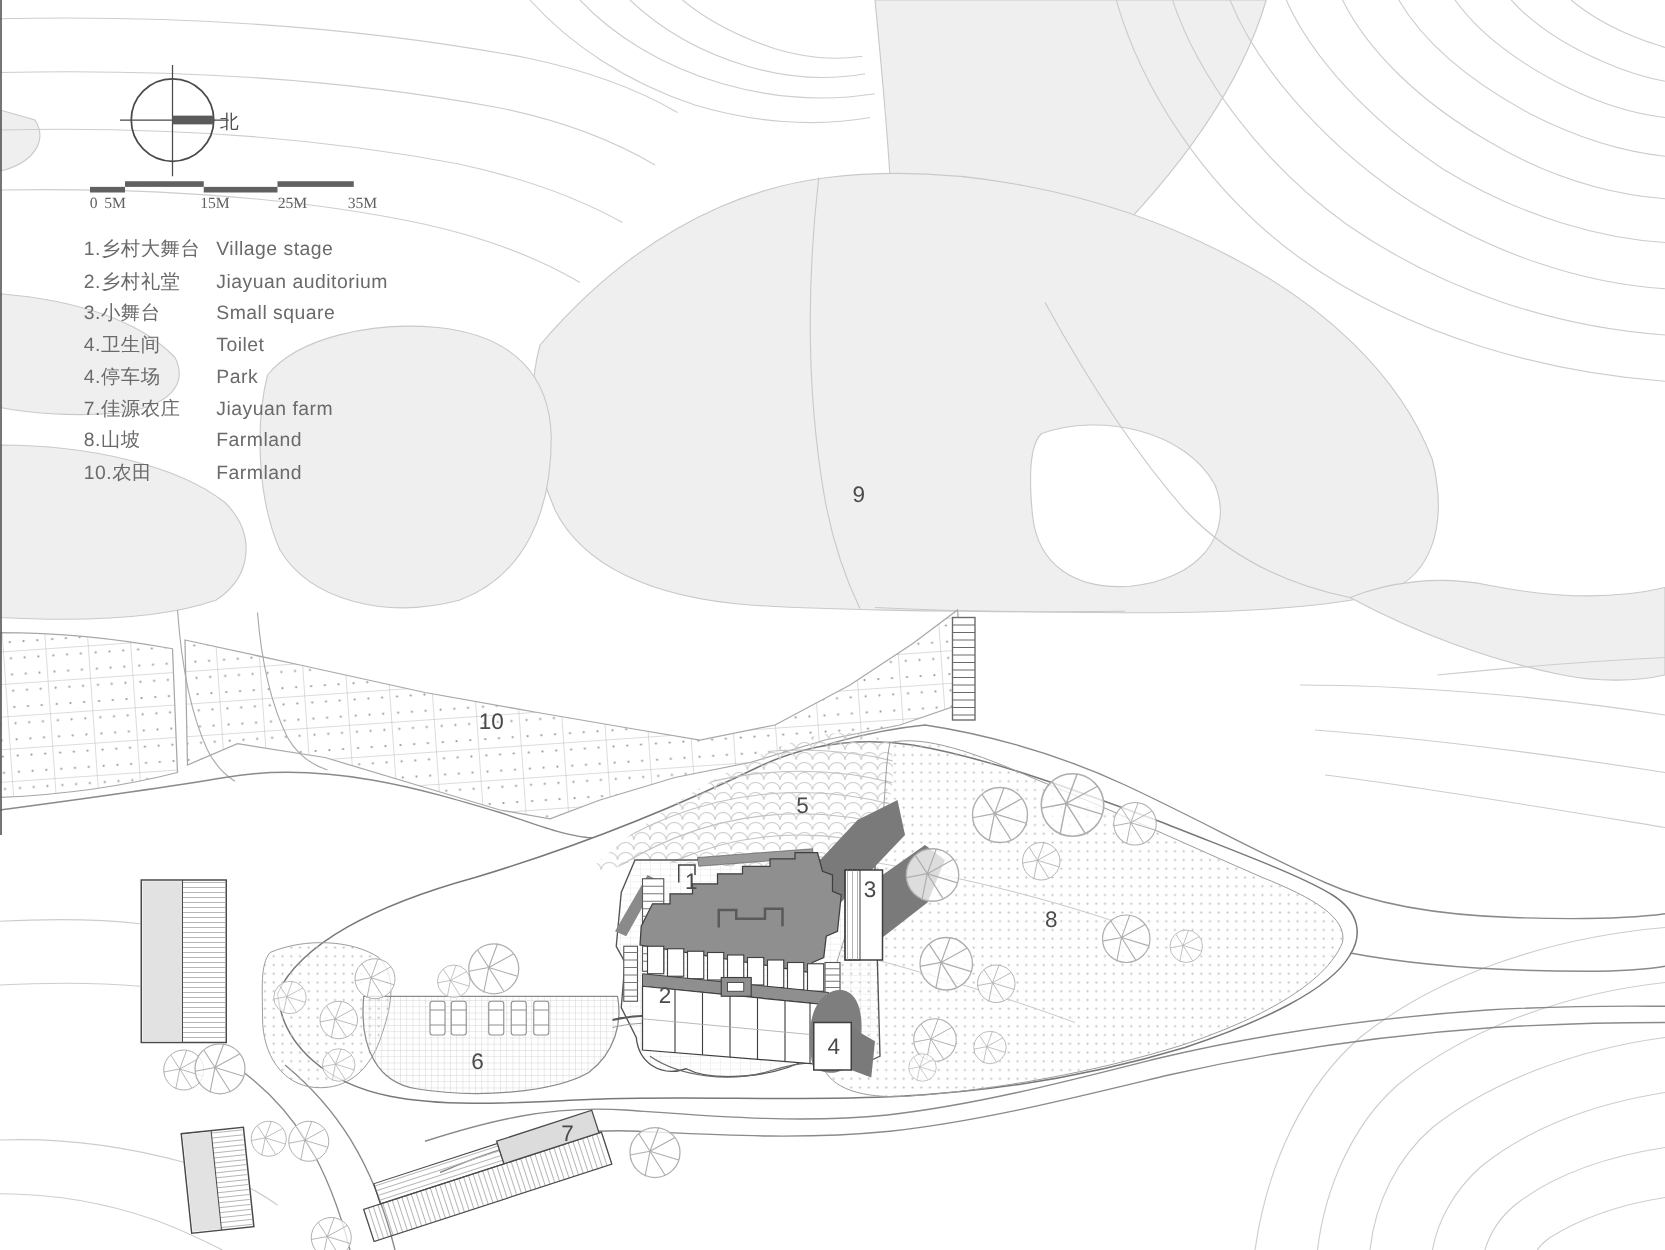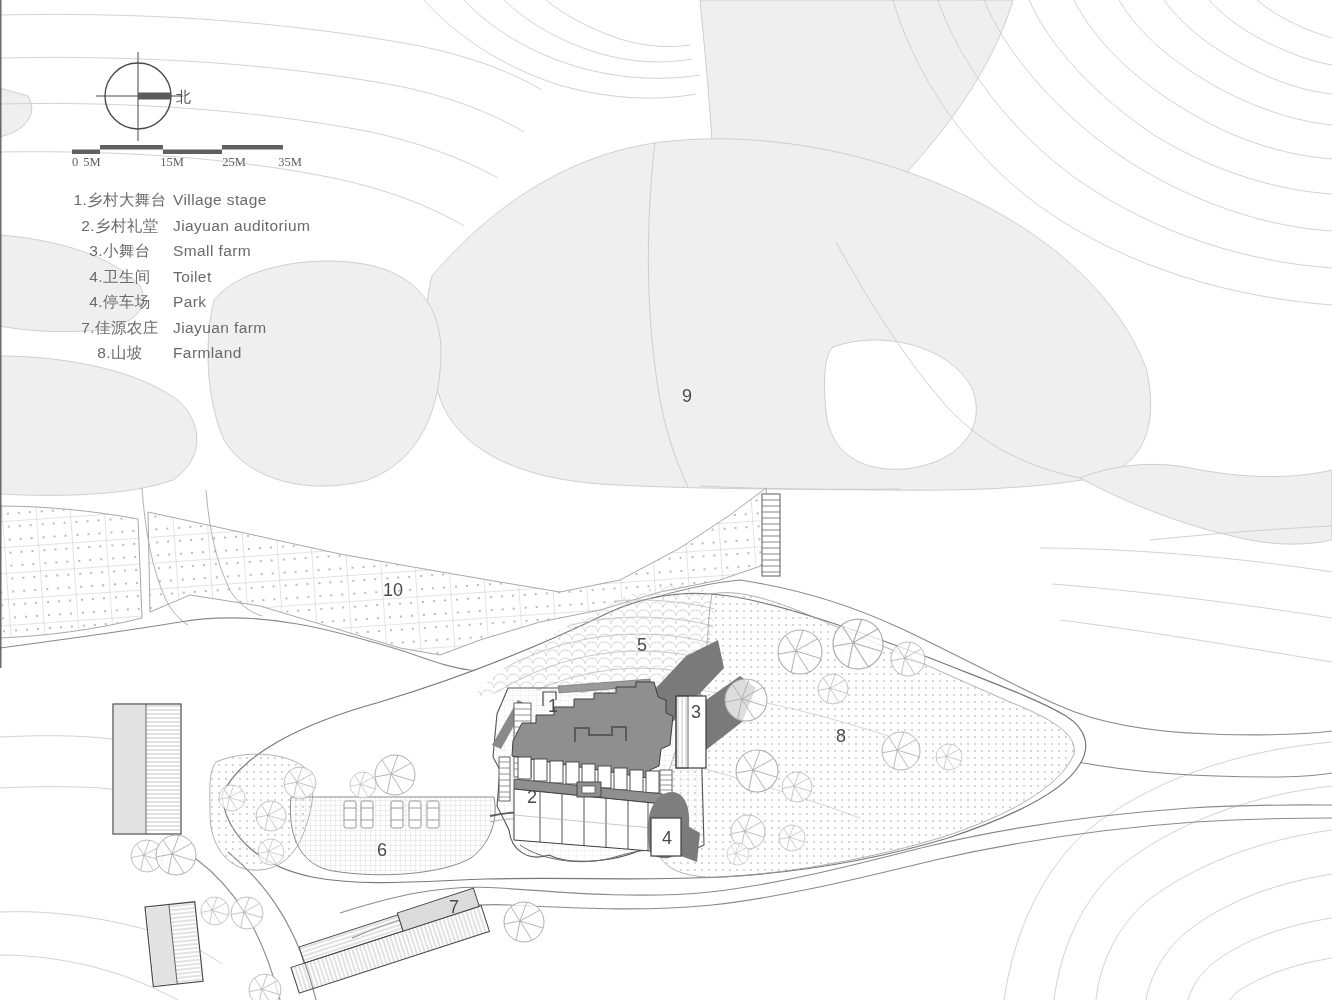--- a/index.html
+++ b/index.html
@@ -2,21 +2,21 @@
 <html><head>
 <meta charset="utf-8">
 <style>
   html,body{margin:0;padding:0;background:#fff;}
   .stage{position:relative;width:1332px;height:1000px;background:#fff;overflow:hidden;
          font-family:"Liberation Sans","DejaVu Sans",sans-serif;}
   .stage svg{position:absolute;left:0;top:0;}
   .overlay{position:absolute;left:0;top:0;width:100%;height:100%;pointer-events:none;}
   .legend{position:absolute;left:67px;top:187px;}
   .legend .row{display:flex;line-height:25.5px;font-size:15.5px;color:#6a6a6a;letter-spacing:.4px;white-space:nowrap;}
-  .legend .cn{width:106px;text-align:center;}
+  .legend .cn{width:106px;}
   .slabel{position:absolute;top:155px;transform:translateX(-50%);
           font-family:"Liberation Serif","DejaVu Serif",serif;font-size:12.5px;color:#606060;}
   .north{position:absolute;left:176px;top:88px;font-size:15px;color:#4f4f4f;}
   .mlabel{position:absolute;transform:translate(-50%,-50%);font-size:18px;color:#4a4a4a;}
 </style>
 </head>
 <body>
 
 <div class="stage">
 <svg width="1332" height="1000" viewBox="0 0 1332 1000">
@@ -293,44 +293,48 @@
     <div class="row">
           <span class="cn">1.乡村大舞台</span>
           <span class="en">Village stage</span>
         </div>
     <div class="row">
           <span class="cn">2.乡村礼堂</span>
           <span class="en">Jiayuan auditorium</span>
         </div>
     <div class="row">
           <span class="cn">3.小舞台</span>
-          <span class="en">Small farm</span>
+          <span class="en">Small square</span>
         </div>
     <div class="row">
           <span class="cn">4.卫生间</span>
           <span class="en">Toilet</span>
         </div>
     <div class="row">
           <span class="cn">4.停车场</span>
           <span class="en">Park</span>
         </div>
     <div class="row">
           <span class="cn">7.佳源农庄</span>
           <span class="en">Jiayuan farm</span>
         </div>
     <div class="row">
           <span class="cn">8.山坡</span>
+          <span class="en">Farmland</span>
+        </div>
+    <div class="row">
+          <span class="cn">10.农田</span>
           <span class="en">Farmland</span>
         </div>
   </div>
 
   <span class="mlabel" style="left:553px;top:706px">1</span>
   <span class="mlabel" style="left:532px;top:797px">2</span>
   <span class="mlabel" style="left:696px;top:712px">3</span>
   <span class="mlabel" style="left:667px;top:838px">4</span>
   <span class="mlabel" style="left:642px;top:645px">5</span>
   <span class="mlabel" style="left:382px;top:850px">6</span>
   <span class="mlabel" style="left:454px;top:907px">7</span>
   <span class="mlabel" style="left:841px;top:736px">8</span>
   <span class="mlabel" style="left:687px;top:396px">9</span>
-  <span class="mlabel" style="left:393px;top:590px">10</span>
+  <span class="mlabel" style="left:393px;top:578px">10</span>
 </div>
 </div>
 
 </body></html>

